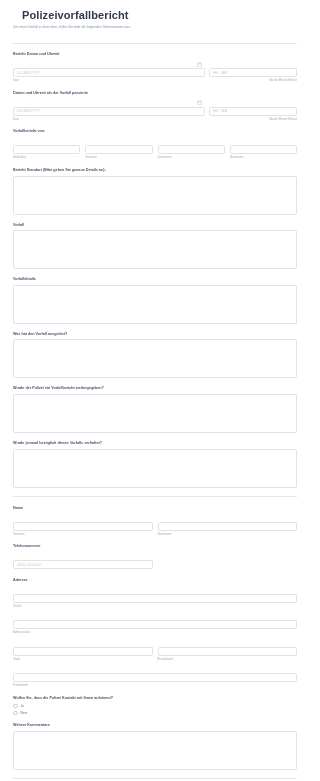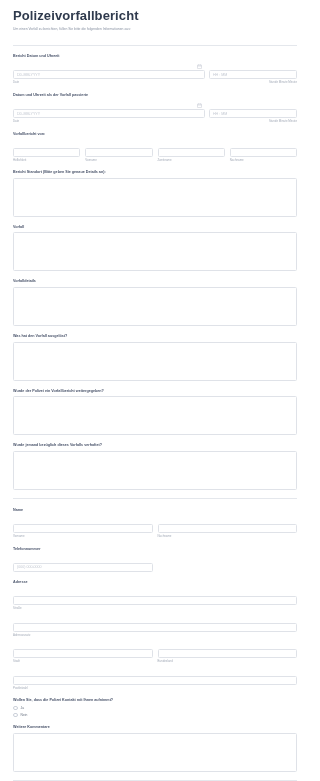--- a/index.html
+++ b/index.html
@@ -9,25 +9,25 @@
     background: #ffffff;
     font-family: "Liberation Sans", sans-serif;
     color: #3f4a5a;
     overflow: hidden;
   }
   .page { width: 310px; padding: 0 13px; }
 
   
   .header { padding: 9px 0 8px 0; }
   .title {
-    font-size: 13px;
+    font-size: 11px;
     font-weight: bold;
     color: #2f3a4d;
     letter-spacing: .1px;
-    margin: 0 0 3px 0;
+    margin: 0 0 3px 9px;
     line-height: 1.15;
   }
   .subtitle {
     font-size: 3.4px;
     color: #8a93a3;
     line-height: 1.3;
     margin: 0;
   }
   .rule { height: 1px; background: #e4e7ec; margin: 6px 0 0 0; }
   .rule-lg { height: 1px; background: #e4e7ec; margin: 8px 0 9px 0; }

